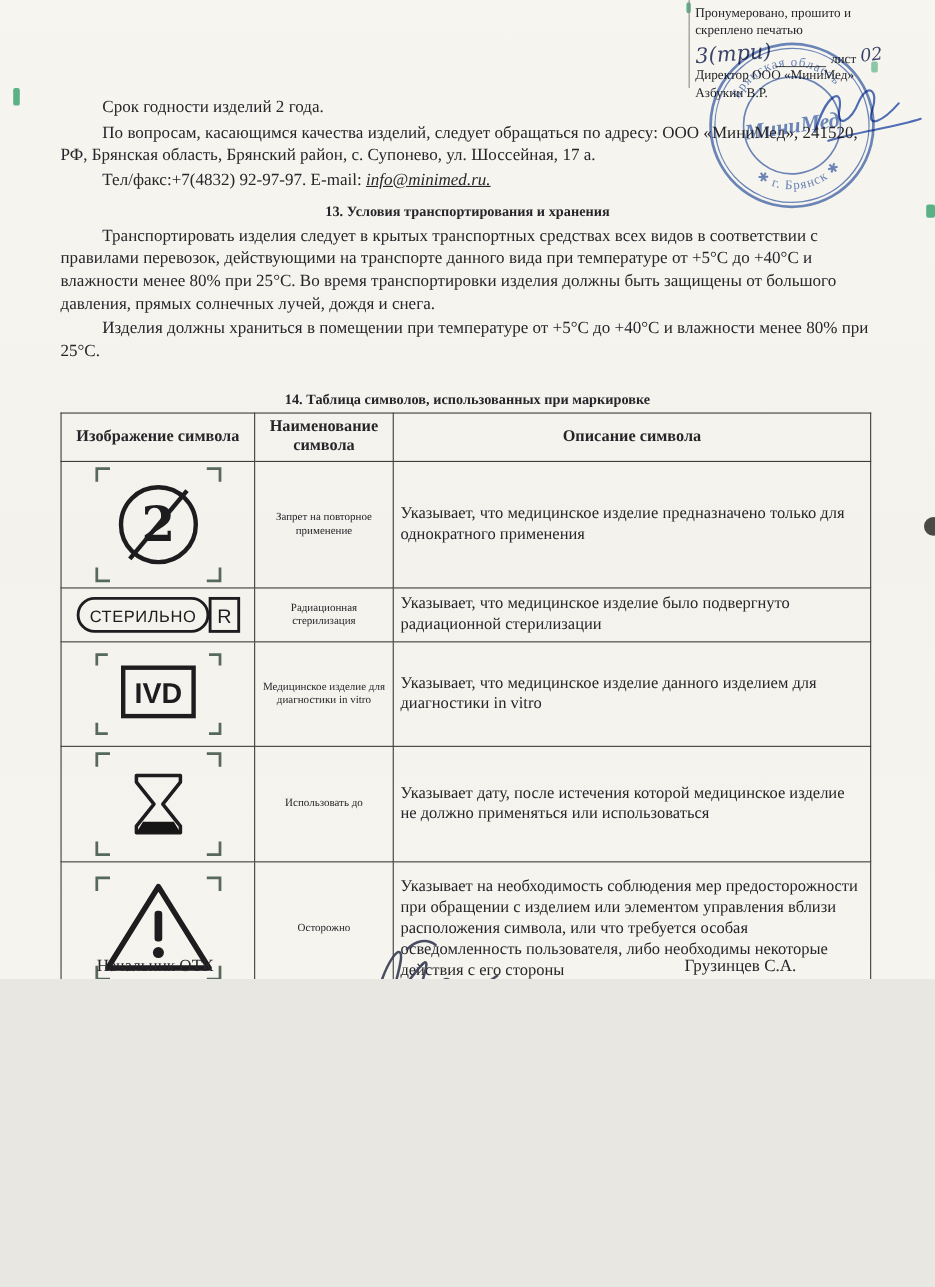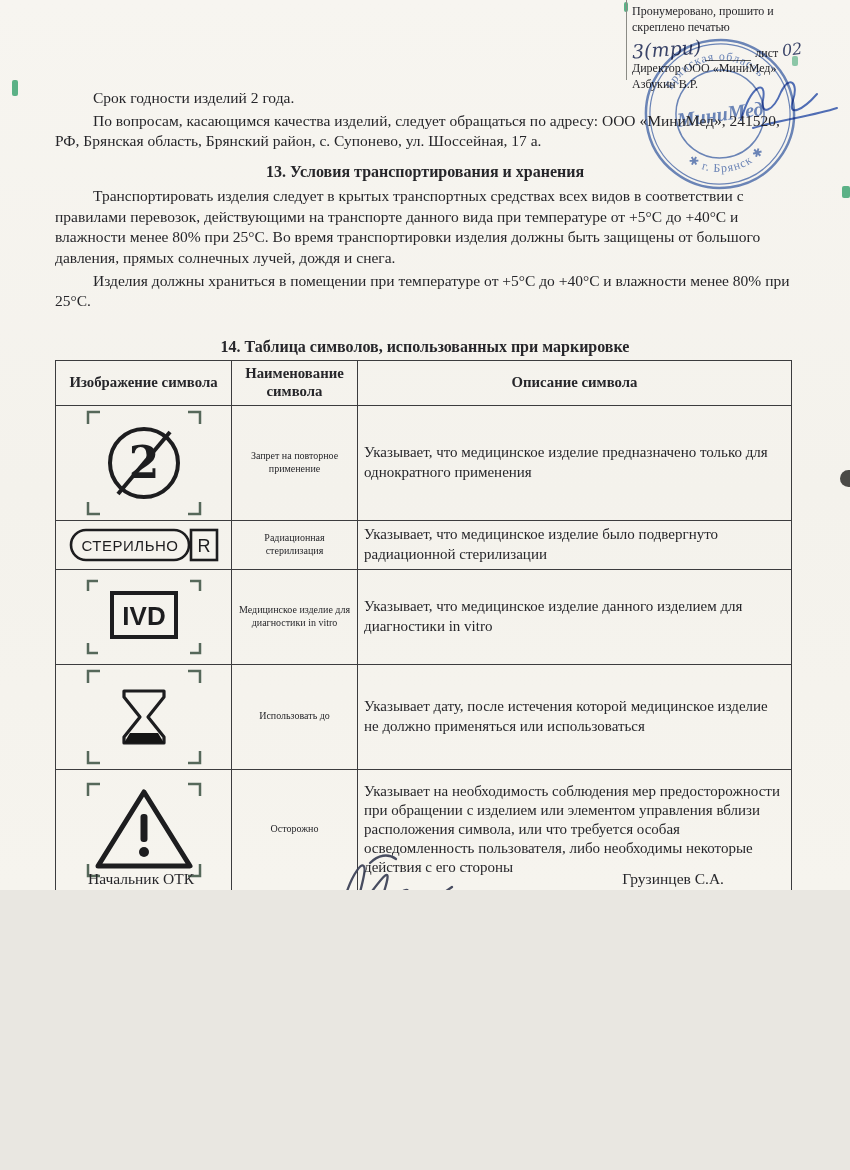--- a/index.html
+++ b/index.html
@@ -27,21 +27,21 @@
   .blank-line{flex:0 0 46px;border-bottom:1px solid #555;height:14px;}
   
   .stamp{position:absolute;left:640px;top:34px;width:160px;height:160px;opacity:.8;
          mix-blend-mode:multiply;transform:rotate(-8deg);}
   .sig-top{position:absolute;left:733px;top:70px;width:112px;height:70px;}
   .sig-main{position:absolute;left:318px;top:845px;width:152px;height:95px;}
   
   .content{position:absolute;left:55px;top:88px;width:740px;font-size:15.5px;line-height:1.33;}
   .para{margin:0 0 2px 0;text-indent:38px;}
   .email{text-decoration:underline;font-style:italic;}
-  .sec-title{text-align:center;font-size:16px;margin:9px 0 4px 0;font-weight:bold;}
+  .sec-title{text-align:center;font-size:13px;margin:9px 0 4px 0;font-weight:bold;}
   .tbl-title{margin-top:24px;margin-bottom:3px;}
   
   .tbl{border-collapse:collapse;width:737px;table-layout:fixed;}
   .tbl th,.tbl td{border:1.7px solid #3c3c3e;padding:2px 6px;vertical-align:middle;}
   .tbl th{font-size:14.8px;text-align:center;line-height:1.2;padding:4px 2px;}
   .hdr{height:42px;}
   .r1{height:87px;} .r2{height:46px;} .r3{height:95px;} .r4{height:89px;} .r5{height:121px;}
   .sym{text-align:center;}
   .nm{text-align:center;font-size:10px;line-height:1.25;}
   .ds{font-size:15px;line-height:1.27;padding:3px 8px;text-align:left;}
@@ -101,20 +101,21 @@
     </text>
     <text font-size="12" fill="#4a6cb3" font-family="Liberation Serif, serif" letter-spacing="1">
       <textPath href="#arcBot" startOffset="50%" text-anchor="middle">✱  г. Брянск  ✱</textPath>
     </text>
     <text x="80" y="87" text-anchor="middle" font-size="20" font-weight="bold" font-style="italic" fill="#4a6cb3" font-family="Liberation Serif, serif">МиниМед</text>
   </svg>
 
   <div class="content">
     <p class="para">Срок годности изделий 2 года.</p>
     <p class="para">По вопросам, касающимся качества изделий, следует обращаться по адресу: ООО «МиниМед», 241520, РФ, Брянская область, Брянский район, с. Супонево, ул. Шоссейная, 17 а.</p>
+    <p class="para"><span>Тел/факс:+7(4832) 92-97-97. E-mail: </span><span class="email">info@minimed.ru.</span></p>
 
     <h3 class="sec-title">13. Условия транспортирования и хранения</h3>
     <p class="para">Транспортировать изделия следует в крытых транспортных средствах всех видов в соответствии с правилами перевозок, действующими на транспорте данного вида при температуре от +5°С до +40°С и влажности менее 80% при 25°С. Во время транспортировки изделия должны быть защищены от большого давления, прямых солнечных лучей, дождя и снега.</p>
     <p class="para">Изделия должны храниться в помещении при температуре от +5°С до +40°С и влажности менее 80% при 25°С.</p>
 
     <h3 class="sec-title tbl-title">14. Таблица символов, использованных при маркировке</h3>
 
     <table class="tbl">
       <colgroup>
           <col style="width:176px">

